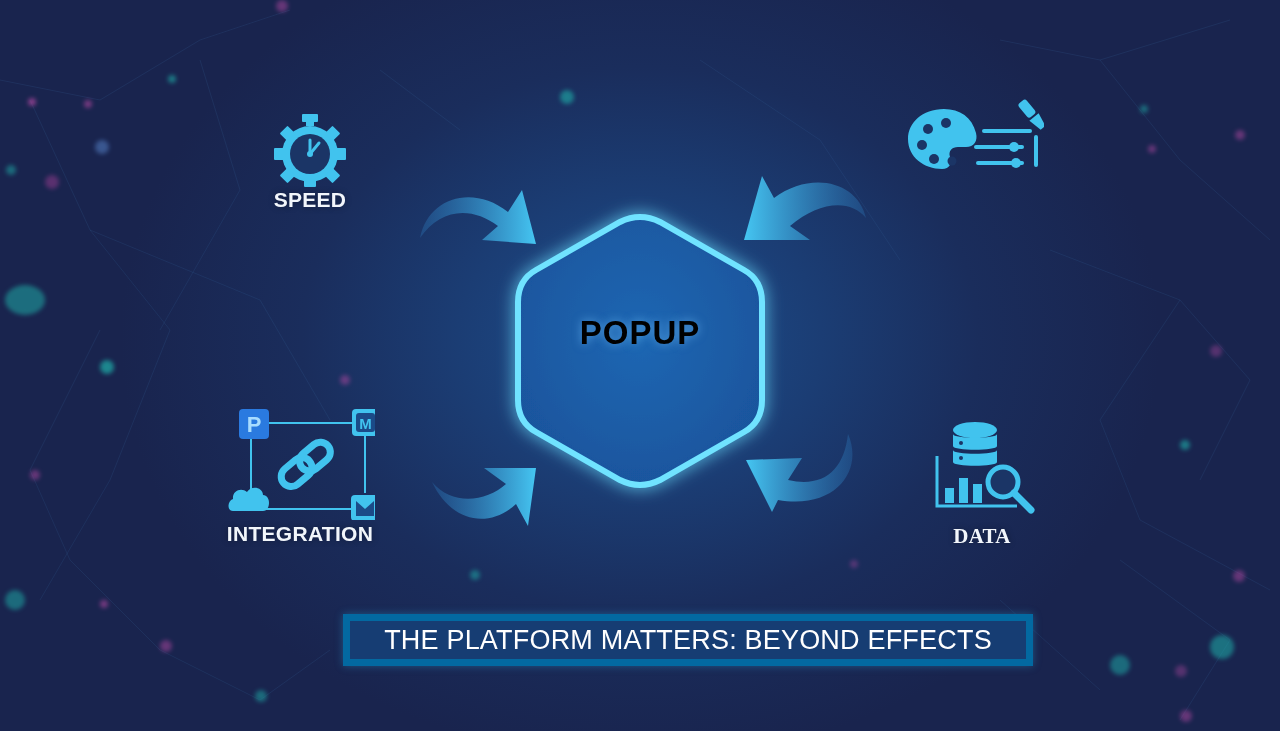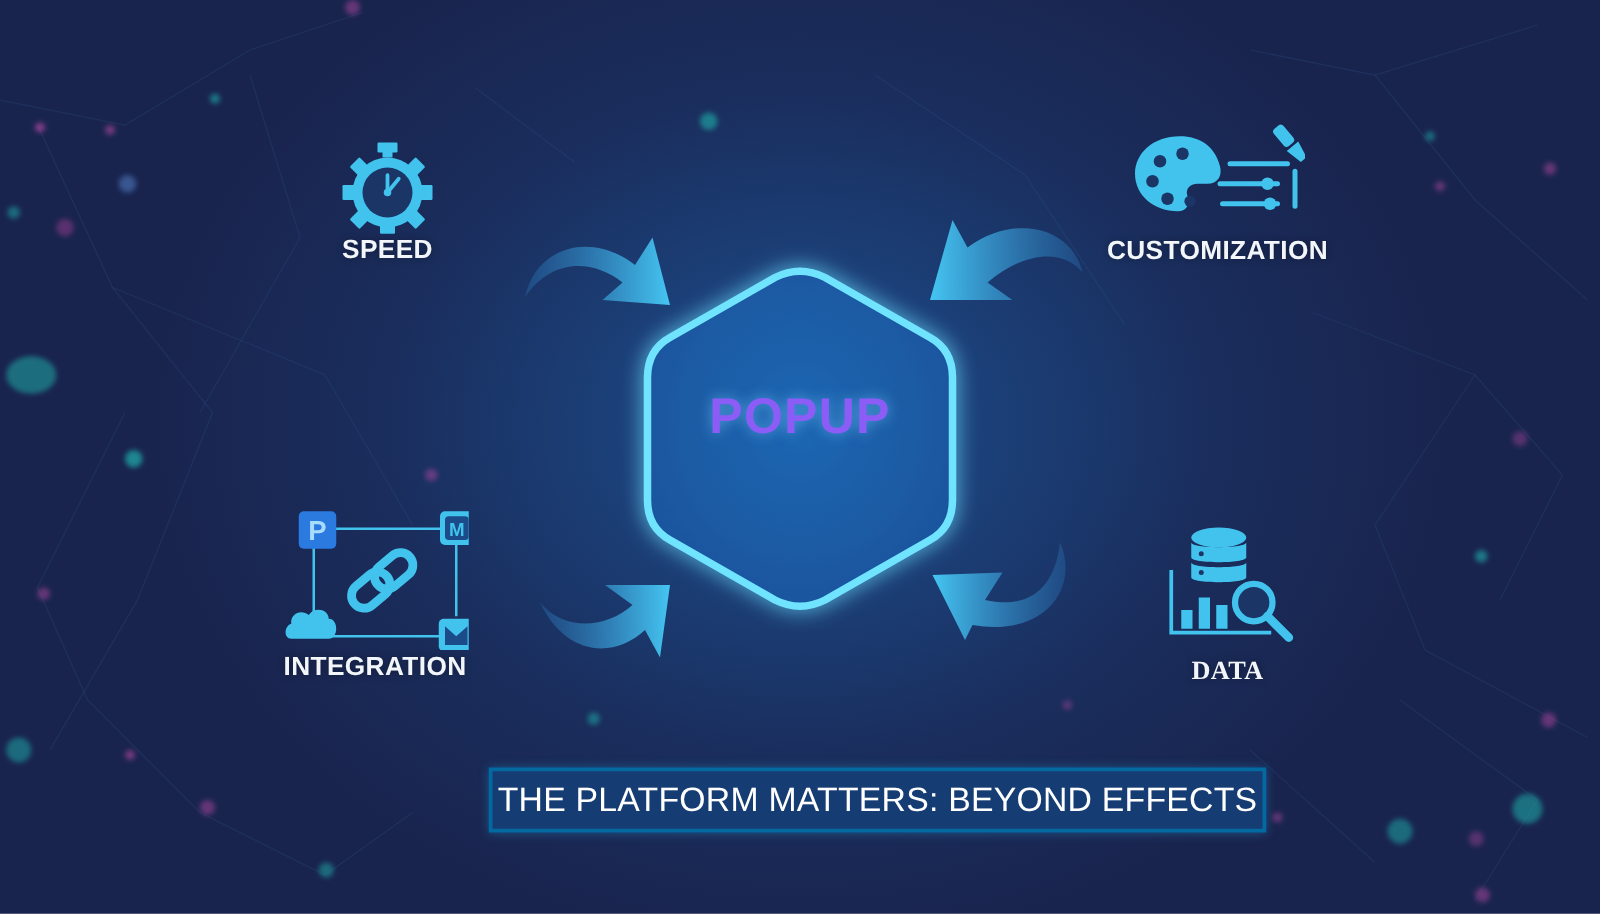--- a/index.html
+++ b/index.html
@@ -12,30 +12,29 @@
   .dot { position:absolute; border-radius:50%; filter: blur(2px); }
   .feature { position:absolute; display:flex; flex-direction:column; align-items:center; }
   .feature .label {
     color:#f2f6fb; font-weight:bold; font-size:21px; letter-spacing:0.3px;
     text-shadow: 0 0 6px rgba(0,0,0,0.35);
   }
   .hex-wrap { position:absolute; left:512px; top:212px; width:256px; height:278px; }
   .hex-title {
     position:absolute; left:0; top:0; width:256px; height:242px;
     display:flex; align-items:center; justify-content:center;
-    color:#8b5cf6; font-weight:bold; font-size:40px; letter-spacing:1px;
+    color:#000000; font-weight:bold; font-size:33px; letter-spacing:1px;
     text-shadow: 0 0 10px rgba(120,200,255,0.6);
   }
   .arrow { position:absolute; }
   .banner {
-    position:absolute; left:343px; top:614px; width:622px; height:52px;
-    border:3px solid #0369a1; background:#163d73; box-sizing:border-box;
+    position:absolute; left:343px; top:614px; width:690px; height:52px;
+    border:7px solid #0369a1; background:#163d73; box-sizing:border-box;
     display:flex; align-items:center; justify-content:center;
     box-shadow: 0 0 8px rgba(47,178,230,0.35);
-    margin-left: 48px;
   }
   .banner span { color:#ffffff; font-size:27px; letter-spacing:0.2px; }
 </style>
 </head>
 <body>
 
 <svg class="bg-net" viewBox="0 0 1280 731">
   <g stroke="#3a6aa0" stroke-opacity="0.18" stroke-width="1" fill="none">
     <path d="M0 80 L100 100 L200 40 L290 10"></path>
     <path d="M30 100 L90 230 L170 330 L110 480 L40 600"></path>
@@ -124,21 +123,20 @@
       <line x1="74" y1="66" x2="118" y2="66"></line>
       <line x1="132" y1="40" x2="132" y2="68"></line>
     </g>
     <circle cx="110" cy="50" r="5" fill="#41c3ee"></circle>
     <circle cx="112" cy="66" r="5" fill="#41c3ee"></circle>
     <g transform="rotate(-40 130 20)">
       <rect x="125" y="0" width="10" height="18" rx="3" fill="#41c3ee"></rect>
       <path d="M124 20 L136 20 L133 34 L127 34 Z" fill="#41c3ee"></path>
     </g>
   </svg>
-  <div class="label" style="margin-top:12px;">CUSTOMIZATION</div>
 </div>
 
 <div class="feature" style="left:215px;top:405px;width:170px;">
   <svg width="150" height="115" viewBox="0 0 150 115">
     <g stroke="#41c3ee" stroke-width="2" fill="none">
       <line x1="40" y1="18" x2="130" y2="18"></line>
       <line x1="26" y1="32" x2="26" y2="86"></line>
       <line x1="140" y1="30" x2="140" y2="88"></line>
       <line x1="40" y1="104" x2="128" y2="104"></line>
     </g>

